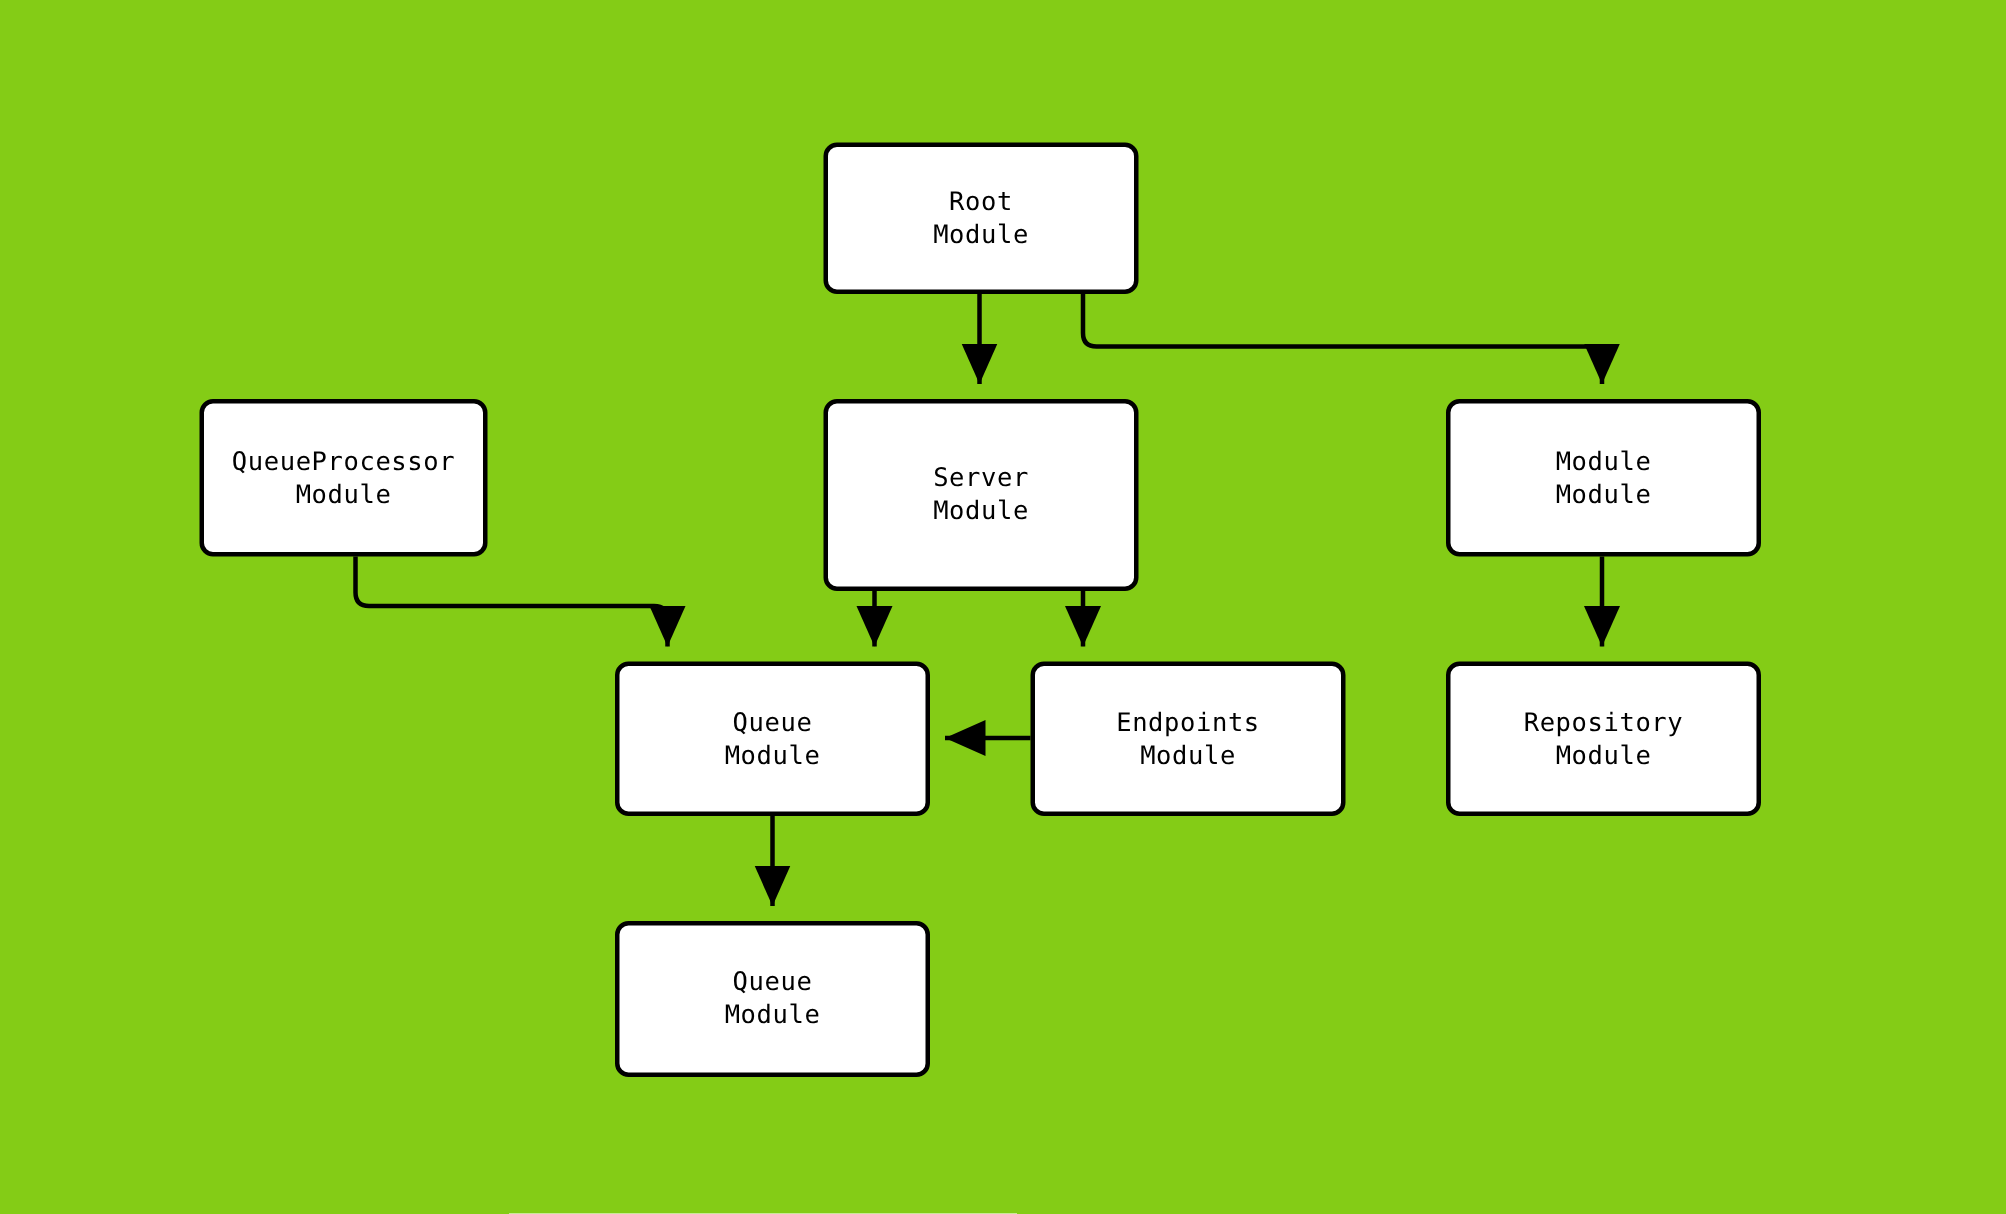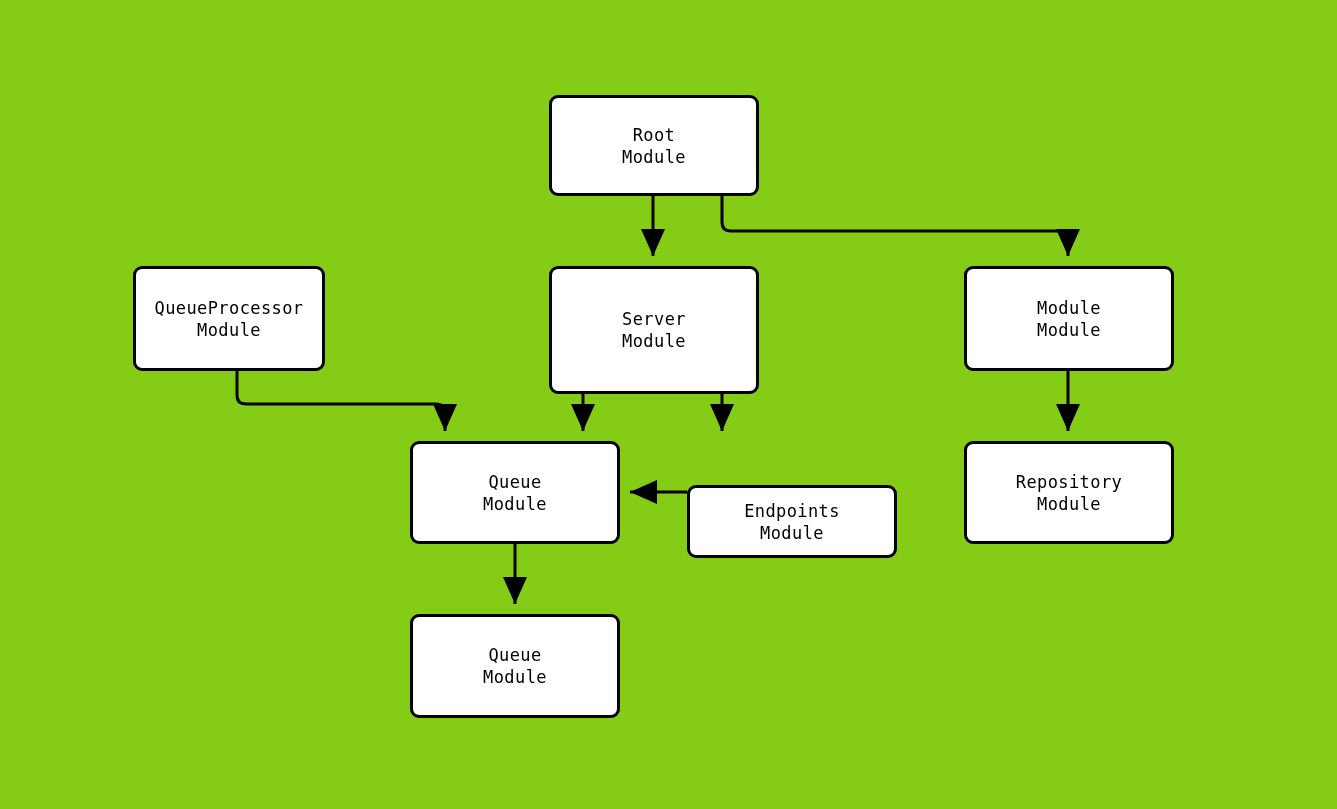--- a/index.html
+++ b/index.html
@@ -87,21 +87,21 @@
   <div class="node" style="left: 964px; top: 266px; width: 210px; height: 105px;">
     <div class="node-line">Module</div>
     <div class="node-line">Module</div>
   </div>
 
   <div class="node" style="left: 410px; top: 441px; width: 210px; height: 103px;">
     <div class="node-line">Queue</div>
     <div class="node-line">Module</div>
   </div>
 
-  <div class="node" style="left: 687px; top: 441px; width: 210px; height: 73px; margin-top: 44px;">
+  <div class="node" style="left: 687px; top: 441px; width: 210px; height: 103px;">
     <div class="node-line">Endpoints</div>
     <div class="node-line">Module</div>
   </div>
 
   <div class="node" style="left: 964px; top: 441px; width: 210px; height: 103px;">
     <div class="node-line">Repository</div>
     <div class="node-line">Module</div>
   </div>
 
   <div class="node" style="left: 410px; top: 614px; width: 210px; height: 104px;">

